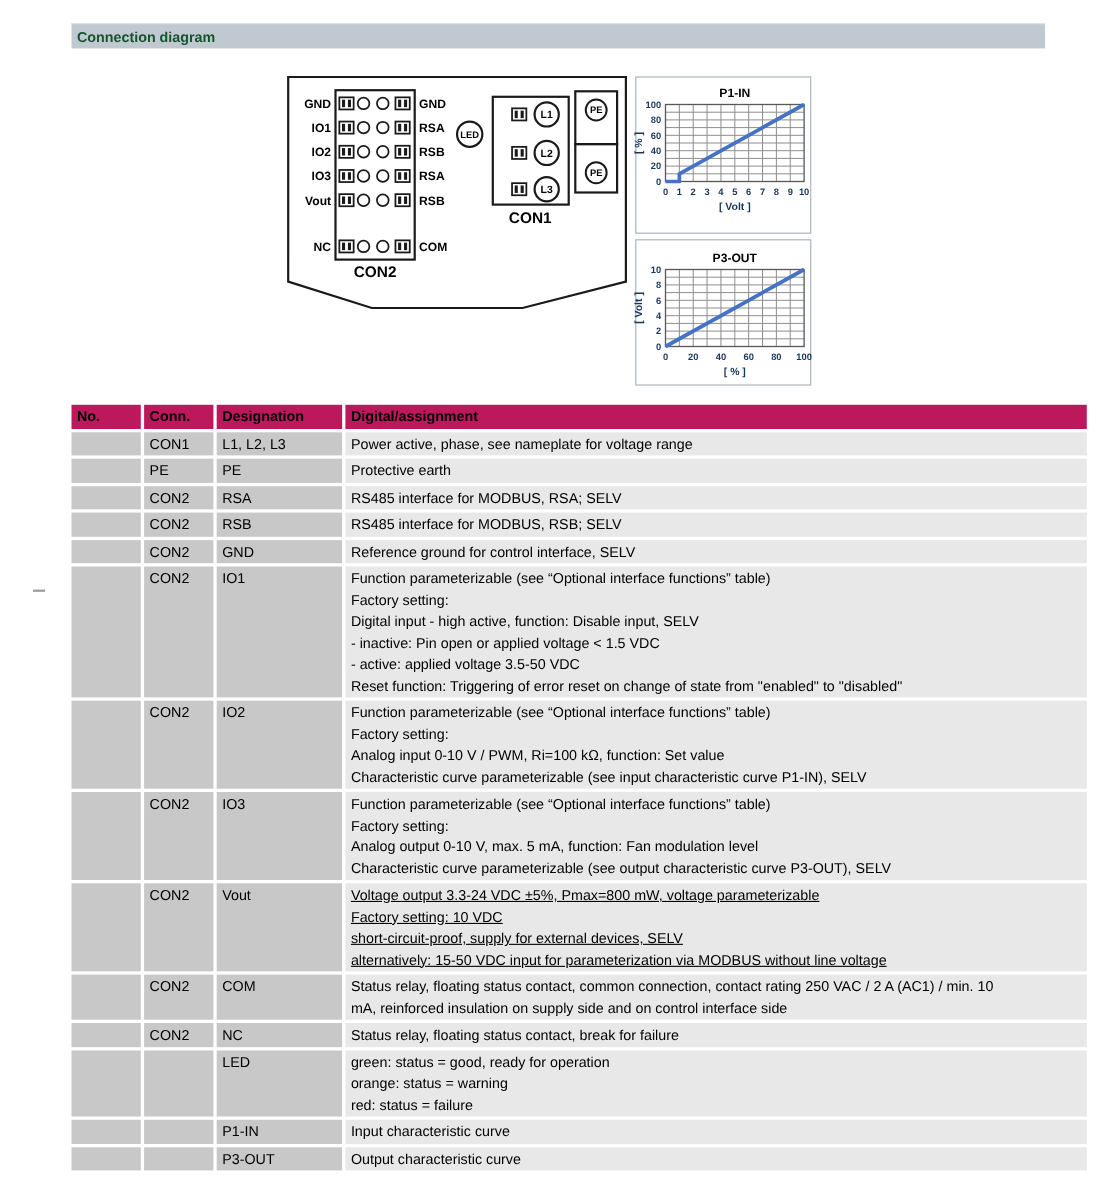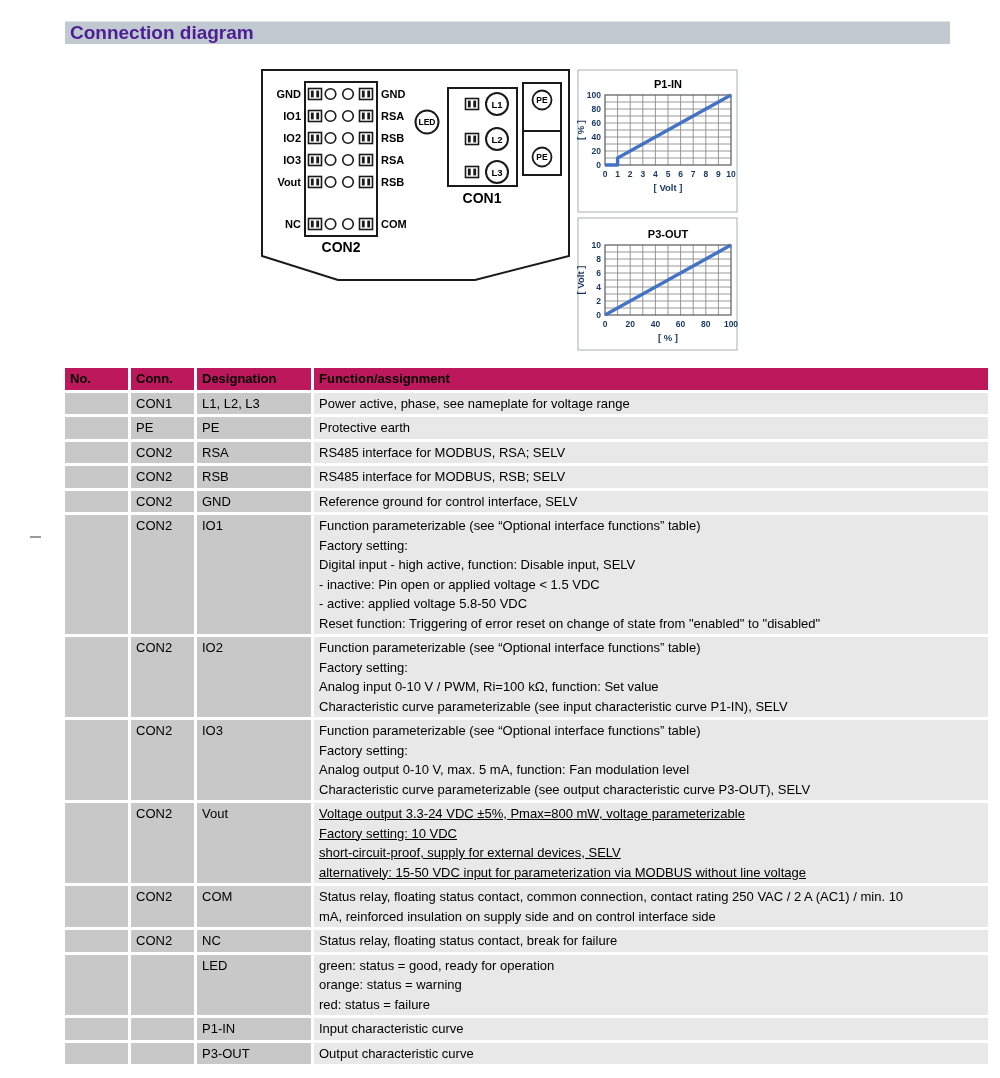--- a/index.html
+++ b/index.html
@@ -6,21 +6,21 @@
   body {
     width:1000px; height:1078px; background:#ffffff; position:relative;
     font-family:"Liberation Sans", sans-serif; color:#000;
     overflow:hidden;
   }
   .title-bar {
     position:absolute; left:65px; top:21px; width:885px; height:22px;
     background:#c1c9d0; border-top:1px solid #dfe4e8;
     display:flex; align-items:center;
   }
-  .title-bar span { font-size:19px; font-weight:bold; padding-left:5px; color:#4c1d95; }
+  .title-bar span { font-size:13px; font-weight:bold; padding-left:5px; color:#14532d; }
   .margin-mark {
     position:absolute; left:30px; top:536px; width:11px; height:2px; background:#9a9a9a;
   }
   #figure { position:absolute; left:0; top:0; }
   #conn-table {
     position:absolute; left:62px; top:365px;
     border-collapse:separate; border-spacing:3px; table-layout:fixed;
     width:889px;
   }
   #conn-table td, #conn-table th {
@@ -270,21 +270,21 @@
       <text x="584" y="280" text-anchor="middle" font-size="9.5px" font-weight="bold" fill="#17365d" transform="rotate(-90 584 280)">[ Volt ]</text>
     </g>
   </svg>
 
 <table id="conn-table">
   <thead>
       <tr>
         <th style="width: 53px;">No.</th>
         <th style="width: 53px;">Conn.</th>
         <th style="width: 104px; margin-top: 24px;">Designation</th>
-        <th style="width: 664px;">Function/assignment</th>
+        <th style="width: 664px;">Digital/assignment</th>
       </tr>
     </thead>
   <tbody>
       <tr>
         <td class="gray" style="width: 53px;"></td>
         <td class="gray" style="width: 53px;">CON1</td>
         <td class="gray" style="width: 104px;">L1, L2, L3</td>
         <td class="light" style="width: 664px;">
           <div>Power active, phase, see nameplate for voltage range</div>
         </td>
@@ -323,21 +323,21 @@
       </tr>
       <tr>
         <td class="gray" style="width: 53px;"></td>
         <td class="gray" style="width: 53px;">CON2</td>
         <td class="gray" style="width: 104px;">IO1</td>
         <td class="light" style="width: 664px;">
           <div>Function parameterizable (see “Optional interface functions” table)</div>
           <div>Factory setting:</div>
           <div>Digital input - high active, function: Disable input, SELV</div>
           <div>- inactive: Pin open or applied voltage &lt; 1.5 VDC</div>
-          <div>- active: applied voltage 5.8-50 VDC</div>
+          <div>- active: applied voltage 3.5-50 VDC</div>
           <div>Reset function: Triggering of error reset on change of state from "enabled" to "disabled"</div>
         </td>
       </tr>
       <tr>
         <td class="gray" style="width: 53px;"></td>
         <td class="gray" style="width: 53px;">CON2</td>
         <td class="gray" style="width: 104px;">IO2</td>
         <td class="light" style="width: 664px;">
           <div>Function parameterizable (see “Optional interface functions” table)</div>
           <div>Factory setting:</div>

